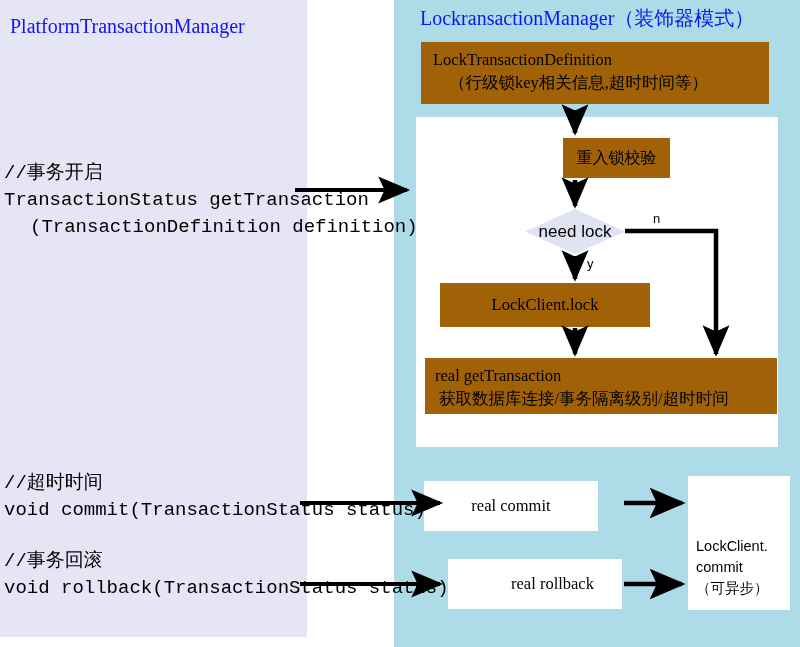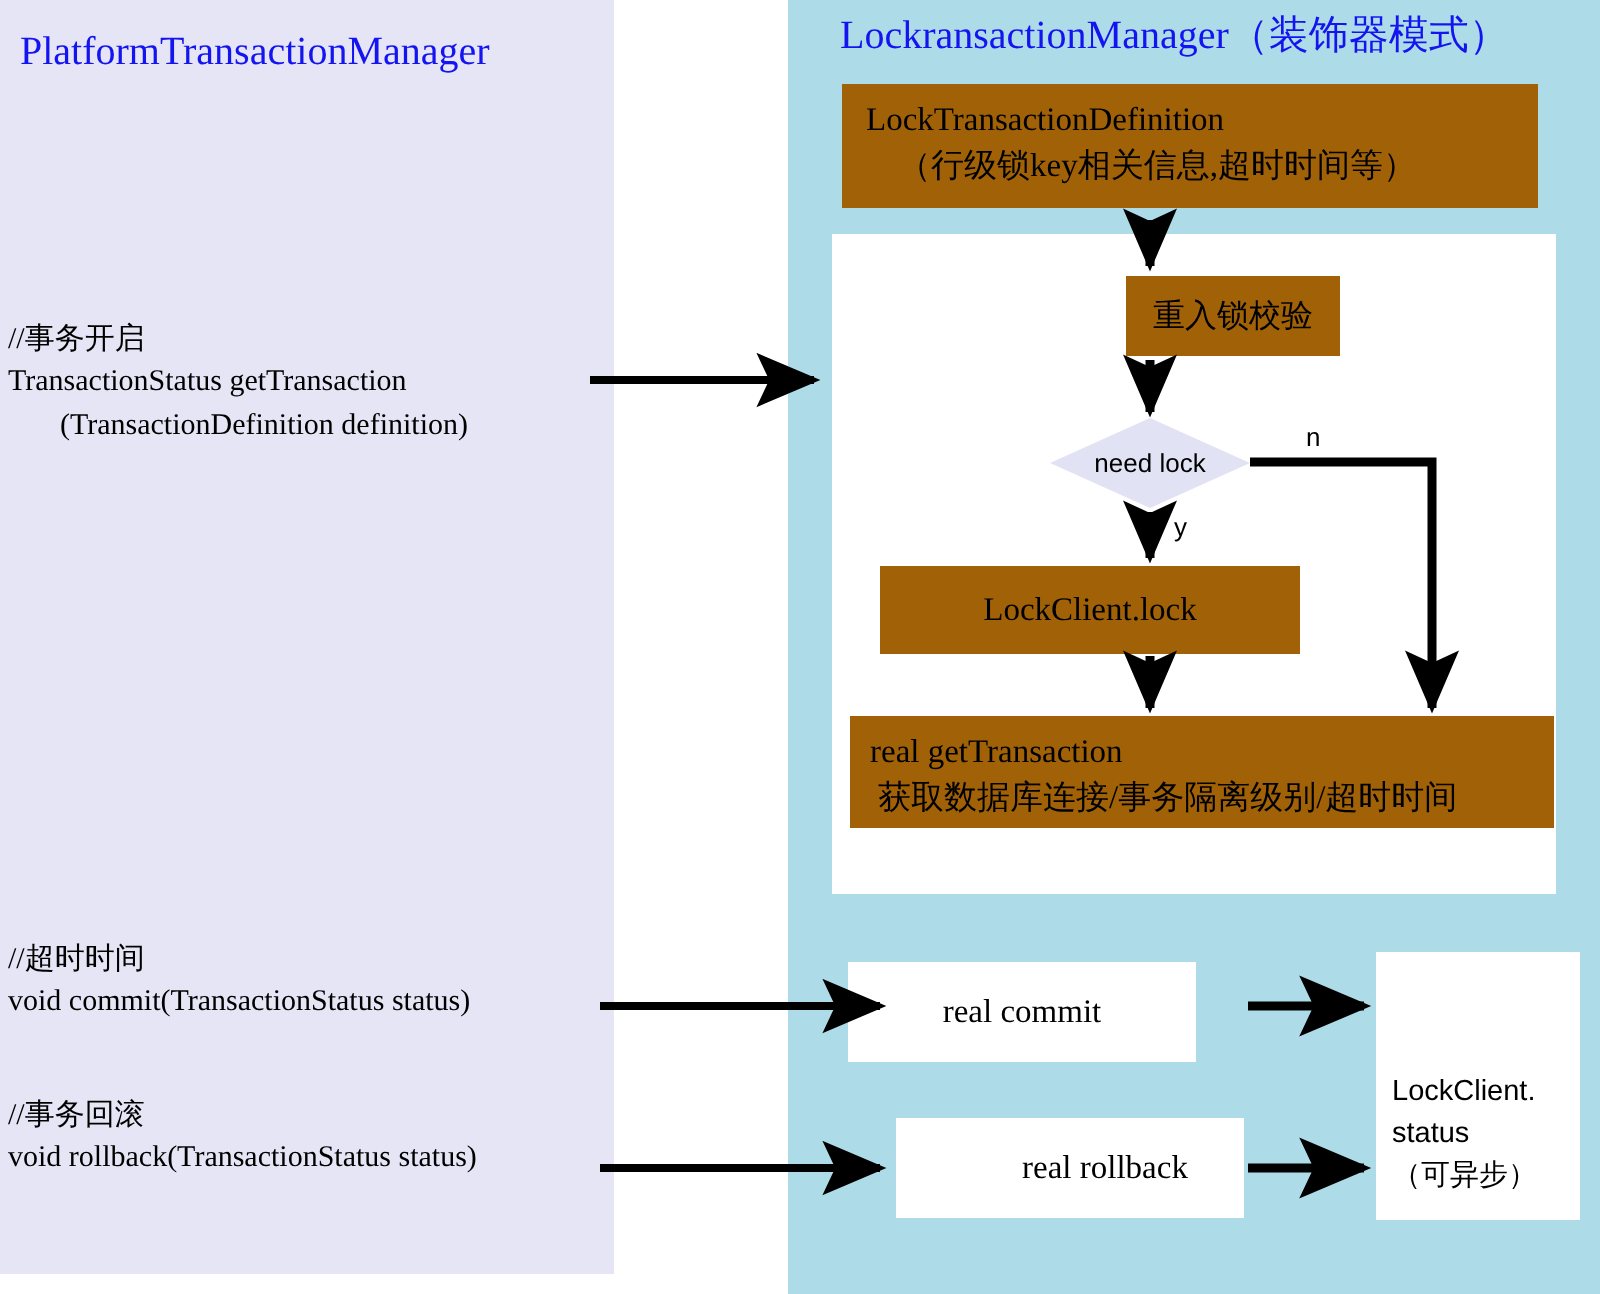--- a/index.html
+++ b/index.html
@@ -114,21 +114,21 @@
     background: #e2e2f5;
     clip-path: polygon(50% 0%, 100% 50%, 50% 100%, 0% 50%);
   }
   #diamond-need-lock .label {
     position: absolute;
     inset: 0;
     display: flex;
     align-items: center;
     justify-content: center;
     font-family: "Liberation Sans", "DejaVu Sans", sans-serif;
-    font-size: 13px;
+    font-size: 17px;
     color: #000;
   }
 
   .branch-label {
     position: absolute;
     font-family: "Liberation Sans", "DejaVu Sans", sans-serif;
     font-size: 13px;
     color: #000;
   }
   #label-n { left: 653px; top: 211px; }
@@ -143,22 +143,22 @@
     font-family: Liberation Sans, sans-serif;
     font-size: 14.5px;
     line-height: 1.45;
     padding: 60px 0 0 8px;
   }
 
   
   .left-text {
     position: absolute;
     color: #000000;
-    font-family: Liberation Serif, serif;
-    font-size: 15px;
+    font-family: Liberation Mono, monospace;
+    font-size: 19px;
     line-height: 1.42;
     white-space: nowrap;
   }
   #text-begin    { left: 4px;  top: 160px; }
   #text-begin .l3 { padding-left: 26px; }
   #text-commit   { left: 4px;  top: 470px; }
   #text-rollback { left: 4px;  top: 548px; }
 
   svg.arrows {
     position: absolute;
@@ -218,21 +218,21 @@
     <div class="l1">real getTransaction</div>
     <div class="l2">获取数据库连接/事务隔离级别/超时时间</div>
   </div>
 
   <div class="white-box" id="box-real-commit">real commit</div>
 
   <div class="white-box" id="box-real-rollback">real rollback</div>
 
   <div class="white-box" id="box-lockclient-unlock">
     <div class="l1">LockClient.</div>
-    <div class="l2">status</div>
+    <div class="l2">commit</div>
     <div class="l3">（可异步）</div>
   </div>
 
   <svg class="arrows" viewBox="0 0 800 647">
     <defs>
       <marker id="ah" markerWidth="9" markerHeight="9" refX="7.2" refY="3.4" orient="auto" markerUnits="strokeWidth">
         <path d="M0,0 L8,3.4 L0,6.8 L1.6,3.4 z" fill="#000000"></path>
       </marker>
       <marker id="ahs" markerWidth="8" markerHeight="8" refX="6.4" refY="3" orient="auto" markerUnits="strokeWidth">
         <path d="M0,0 L7,3 L0,6 L1.4,3 z" fill="#000000"></path>

